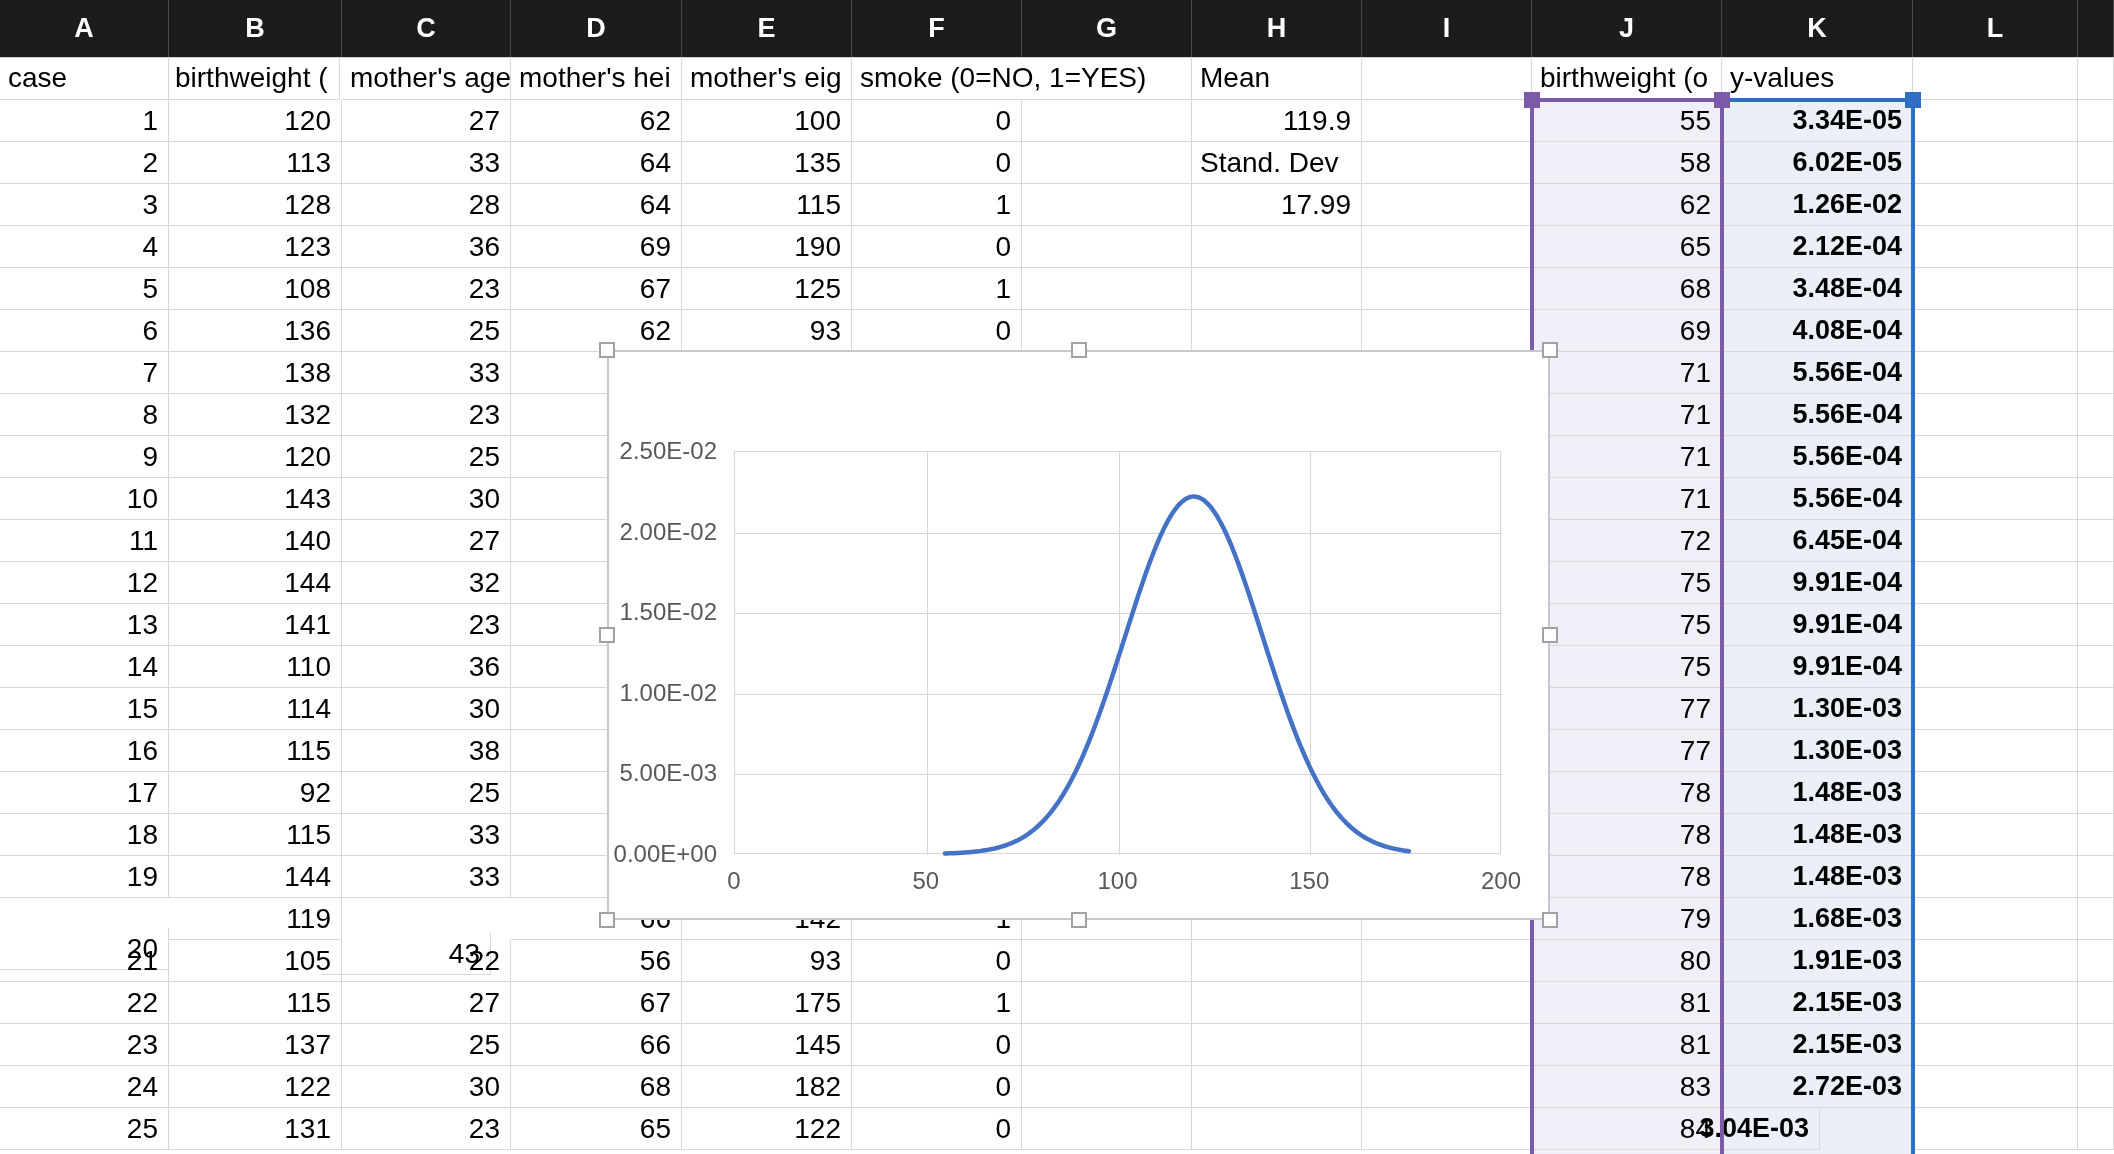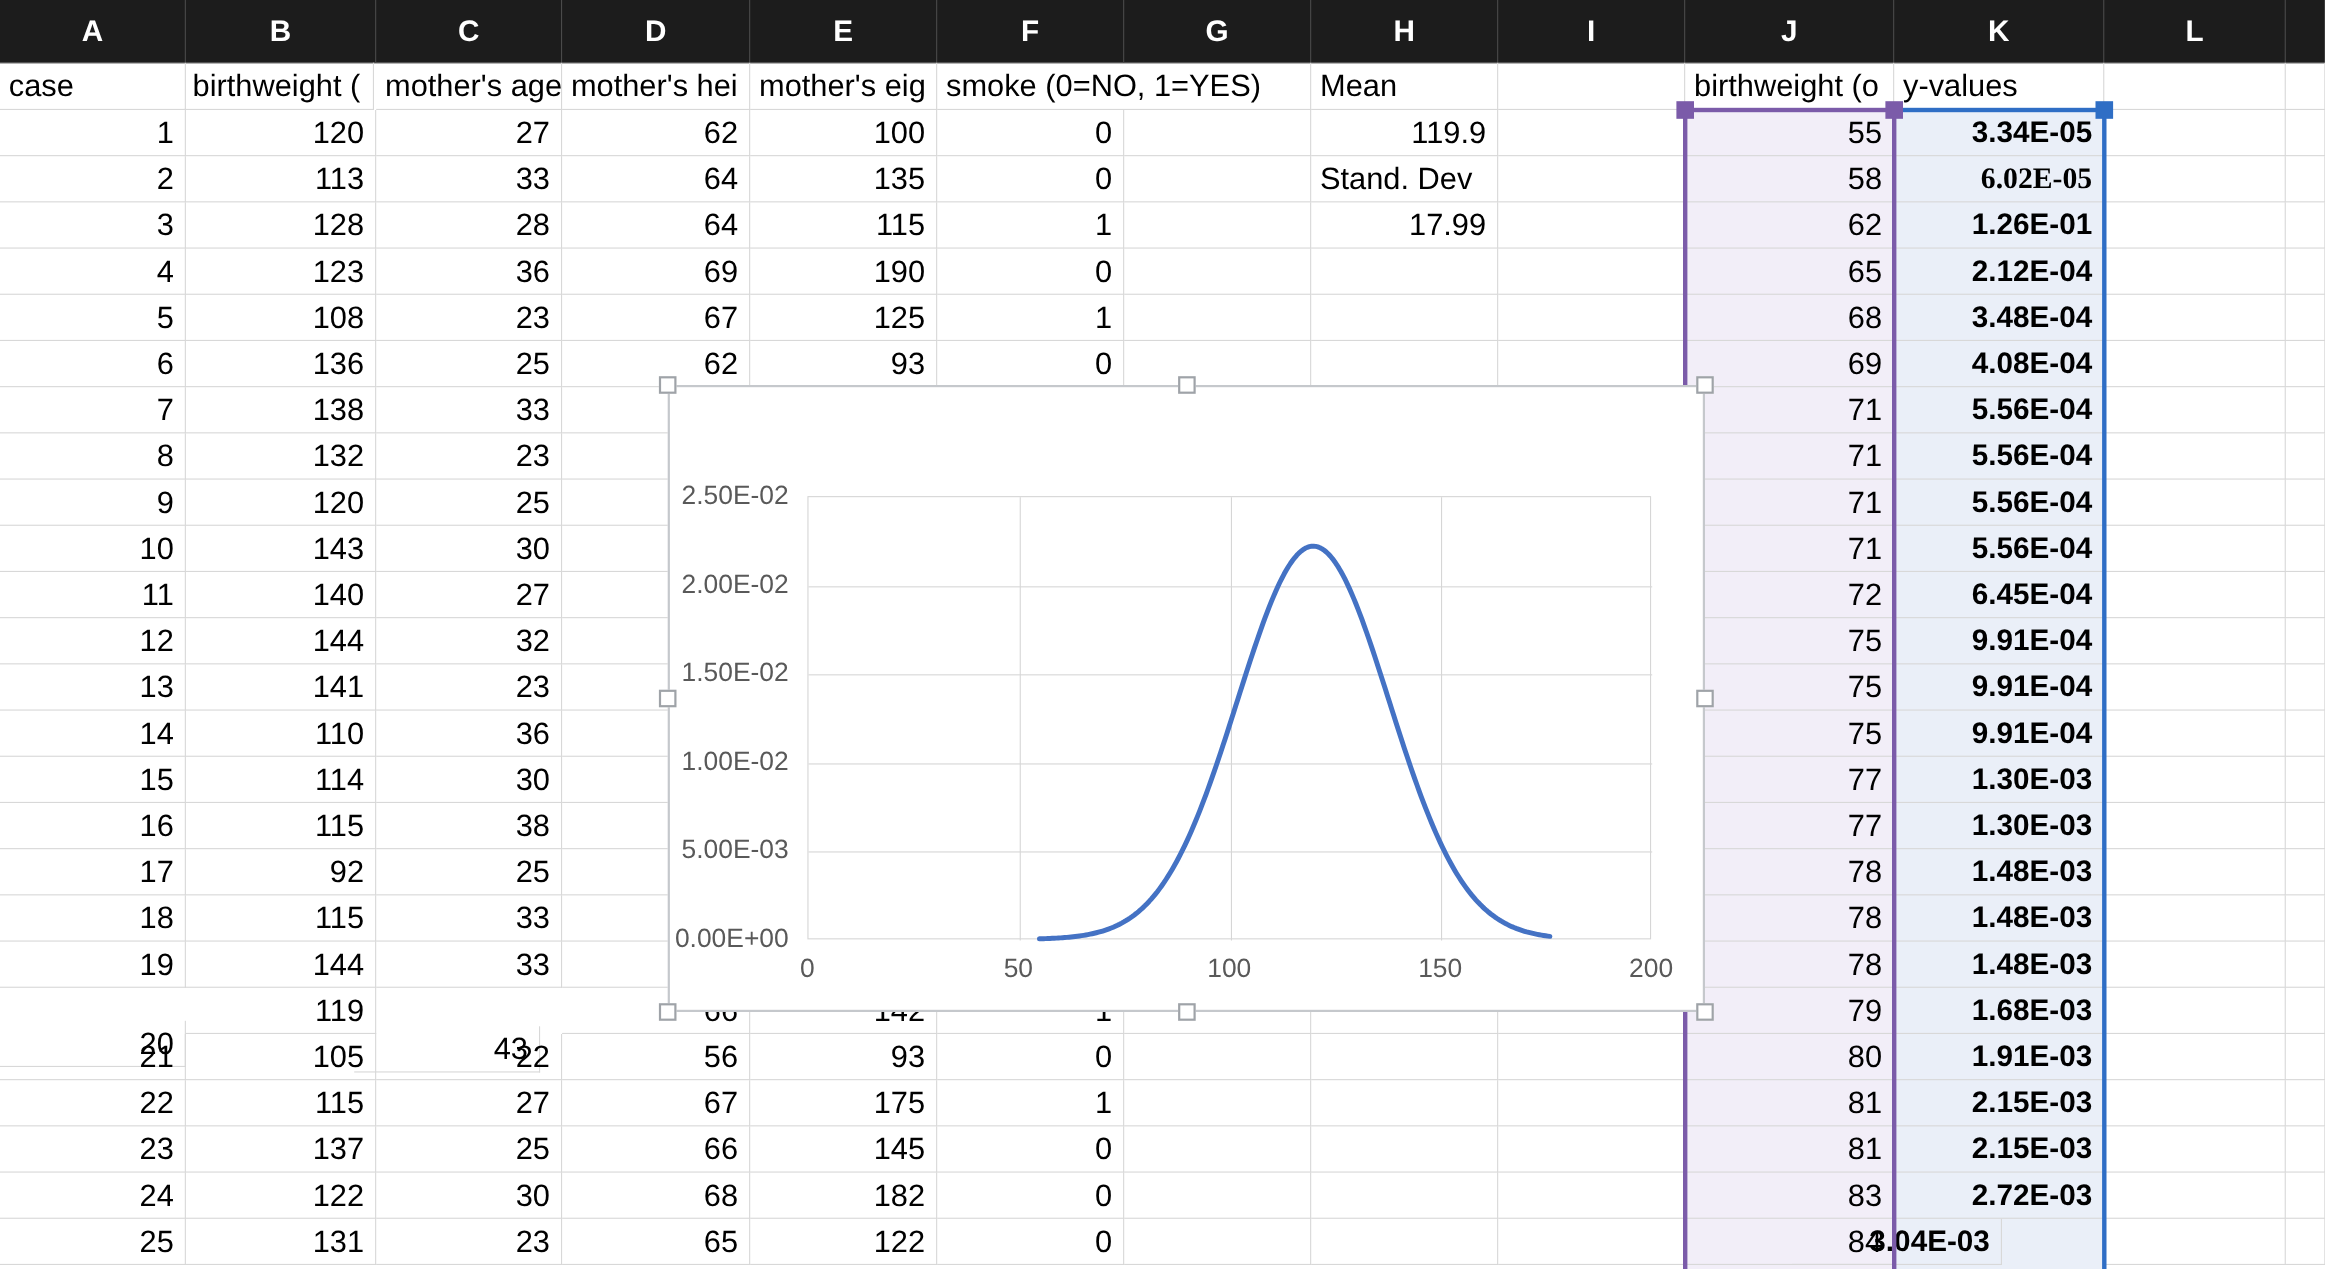--- a/index.html
+++ b/index.html
@@ -90,36 +90,36 @@
         <div class="cell right" style="left: 0px; width: 169px;">2</div>
         <div class="cell right" style="left: 169px; width: 173px;">113</div>
         <div class="cell right" style="left: 342px; width: 169px;">33</div>
         <div class="cell right" style="left: 511px; width: 171px;">64</div>
         <div class="cell right" style="left: 682px; width: 170px;">135</div>
         <div class="cell right" style="left: 852px; width: 170px;">0</div>
         <div class="cell left" style="left: 1022px; width: 170px;"></div>
         <div class="cell left" style="left: 1192px; width: 170px;">Stand. Dev</div>
         <div class="cell left" style="left: 1362px; width: 170px;"></div>
         <div class="cell right" style="left: 1532px; width: 190px;">58</div>
-        <div class="cell right bold" style="left: 1722px; width: 191px; font-family: Liberation Serif, serif;">6.02E-05</div>
+        <div class="cell right bold" style="left: 1722px; width: 191px;">6.02E-05</div>
         <div class="cell left" style="left: 1913px; width: 165px;"></div>
         <div class="cell left" style="left: 2078px; width: 36px;"></div>
       </div>
       <div class="drow" style="top: 184px; height: 42px;">
         <div class="cell right" style="left: 0px; width: 169px;">3</div>
         <div class="cell right" style="left: 169px; width: 173px;">128</div>
         <div class="cell right" style="left: 342px; width: 169px;">28</div>
         <div class="cell right" style="left: 511px; width: 171px;">64</div>
         <div class="cell right" style="left: 682px; width: 170px;">115</div>
         <div class="cell right" style="left: 852px; width: 170px;">1</div>
         <div class="cell left" style="left: 1022px; width: 170px;"></div>
         <div class="cell right" style="left: 1192px; width: 170px;">17.99</div>
         <div class="cell left" style="left: 1362px; width: 170px;"></div>
         <div class="cell right" style="left: 1532px; width: 190px;">62</div>
-        <div class="cell right bold" style="left: 1722px; width: 191px;">1.26E-01</div>
+        <div class="cell right bold" style="left: 1722px; width: 191px;">1.26E-02</div>
         <div class="cell left" style="left: 1913px; width: 165px;"></div>
         <div class="cell left" style="left: 2078px; width: 36px;"></div>
       </div>
       <div class="drow" style="top: 226px; height: 42px;">
         <div class="cell right" style="left: 0px; width: 169px;">4</div>
         <div class="cell right" style="left: 169px; width: 173px;">123</div>
         <div class="cell right" style="left: 342px; width: 169px;">36</div>
         <div class="cell right" style="left: 511px; width: 171px;">69</div>
         <div class="cell right" style="left: 682px; width: 170px;">190</div>
         <div class="cell right" style="left: 852px; width: 170px;">0</div>

